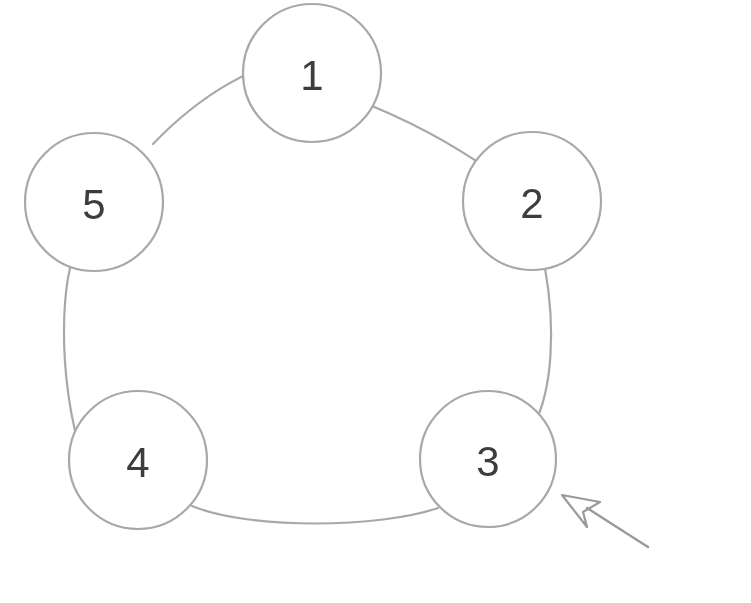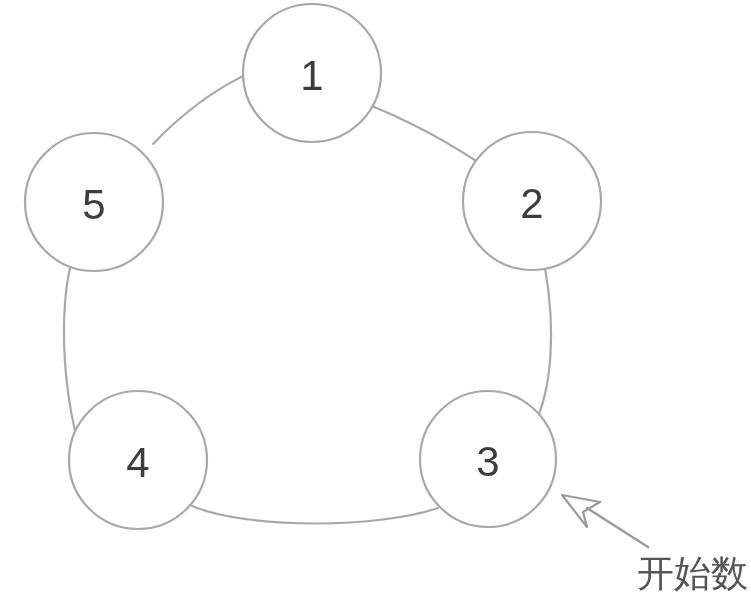--- a/index.html
+++ b/index.html
@@ -113,15 +113,14 @@
 
     </g>
 
     <g>
       <path class="annotation-line" d="M 648,547 L 587,508"></path>
       <path class="annotation-head" d="M 562,495 L 600,502 L 583,512 L 587,527 Z"></path>
     </g>
 
   </svg>
 
-  <div class="annotation-text">开始数</div>
 
 </div>
 
 </body></html>

